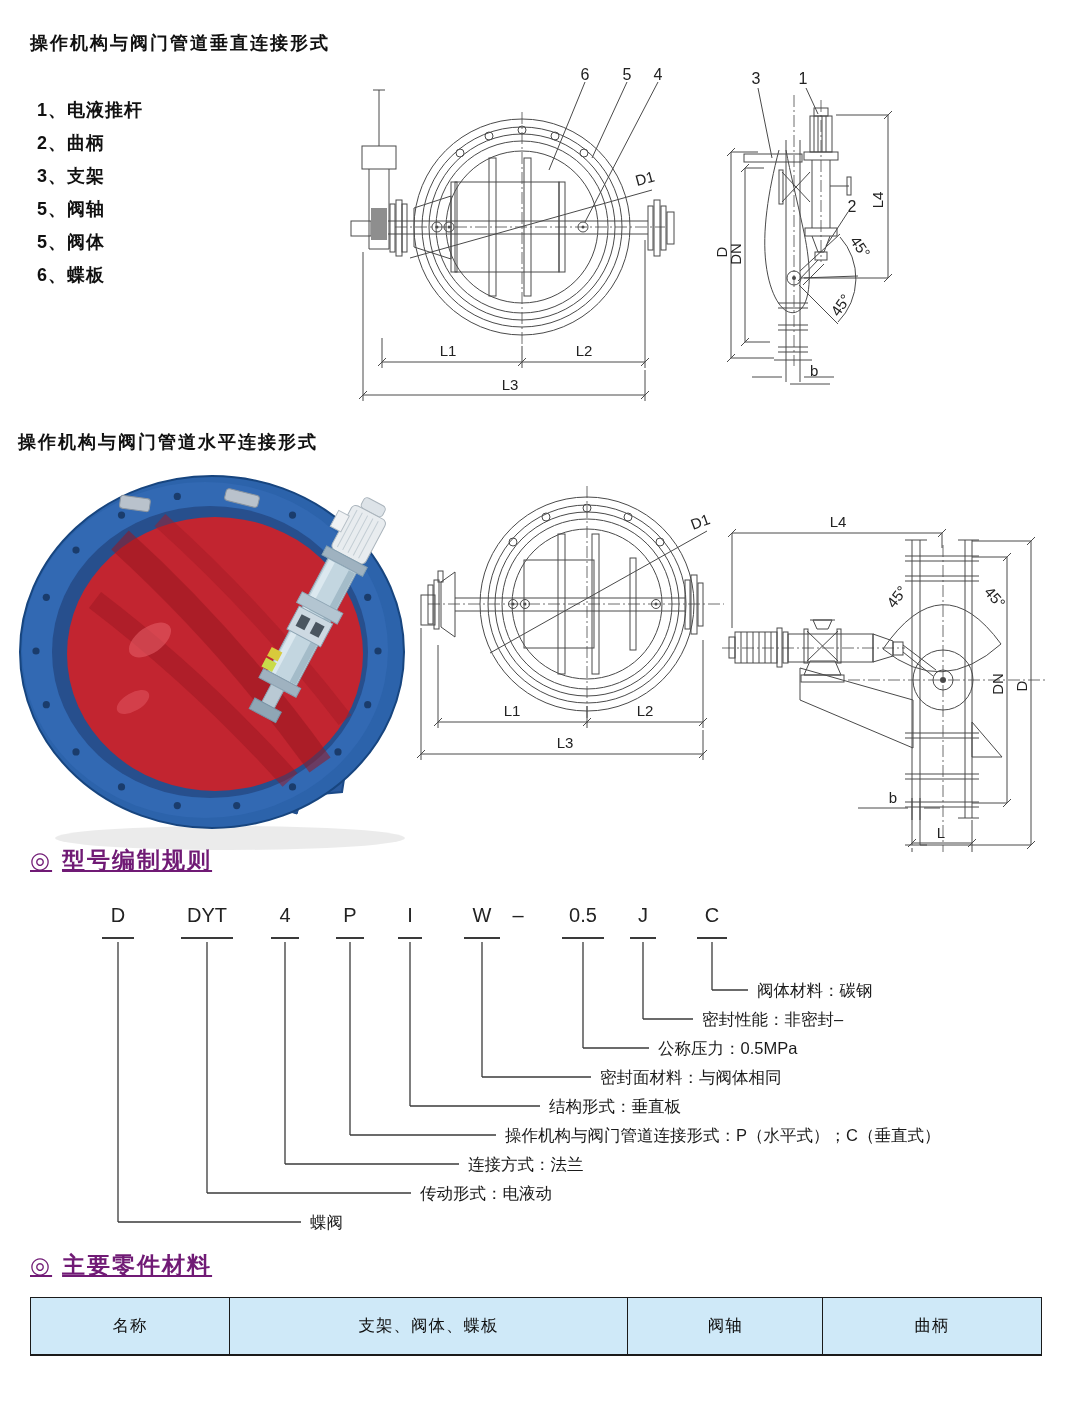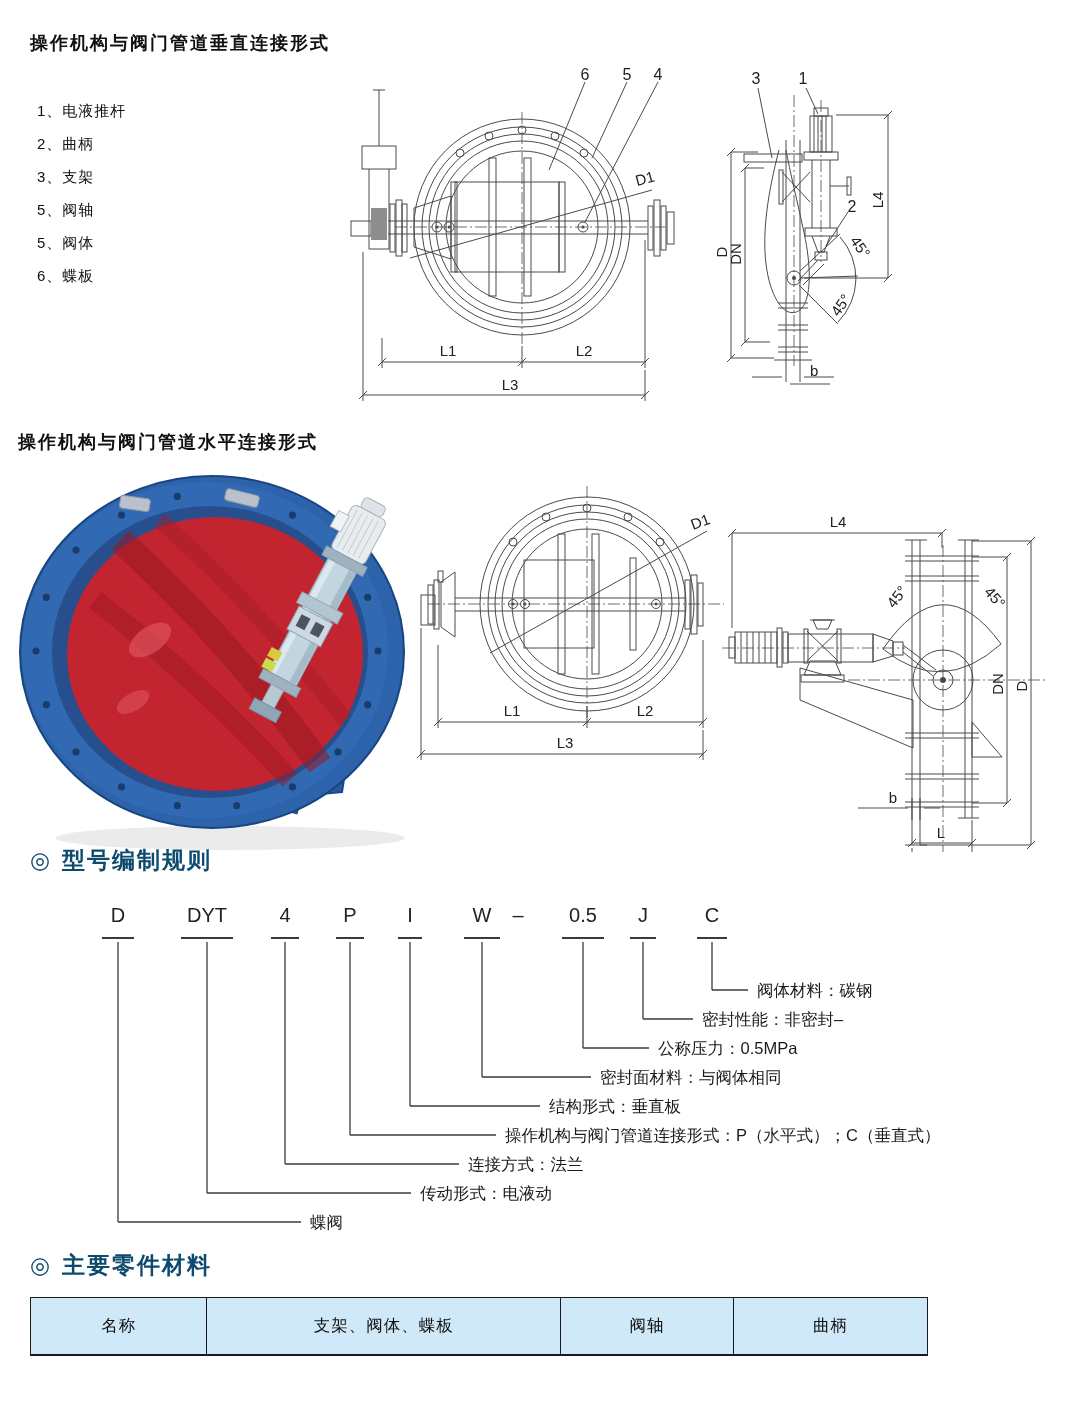--- a/index.html
+++ b/index.html
@@ -3,30 +3,30 @@
 <meta charset="utf-8">
 <style>
   html,body { margin:0; padding:0; }
   body {
     width:1065px; height:1417px; position:relative; background:#ffffff;
     font-family:"Liberation Sans","DejaVu Sans",sans-serif; color:#1a1a1a;
     overflow:hidden;
   }
   .abs { position:absolute; }
   .sec-title { font-size:18px; font-weight:700; letter-spacing:2px; color:#111; }
-  .parts-list { line-height:33px; font-size:15px; font-weight:400; letter-spacing:1px; color:#111; }
-  .blue-heading { font-size:23px; font-weight:700; color:#0c4a6e; letter-spacing:2px; }
+  .parts-list { line-height:33px; font-size:18px; font-weight:700; letter-spacing:1px; color:#111; }
+  .blue-heading { font-size:23px; font-weight:700; color:#701a75; letter-spacing:2px;text-decoration:underline; }
   .blue-heading .bullet { margin-right:10px; font-weight:400; }
   svg { position:absolute; overflow:visible; }
   svg .ln { stroke:#4a4a4a; stroke-width:1; fill:none; }
   svg .cl { stroke:#4a4a4a; stroke-width:0.8; fill:none; stroke-dasharray:12 3 2 3; }
   svg .lbl { font-size:15px; fill:#222; font-family:"Liberation Sans",sans-serif; }
   svg .num { font-size:16px; fill:#222; font-family:"Liberation Sans",sans-serif; }
   .materials-table {
-    position:absolute; left:30px; top:1297px; width:898px;
+    position:absolute; left:30px; top:1297px; width:1012px;
     border-collapse:collapse; table-layout:fixed; background:#fff;
   }
   .materials-table td {
     border:1.5px solid #1a1a1a; height:54px; text-align:center;
     vertical-align:middle; font-size:16.5px; letter-spacing:1px; color:#111;
   }
   .materials-table tr.hdr td { background:#cfe9f8; border-bottom-width:2.5px; }
   .materials-table td:nth-child(1){ width:19.6%; }
   .materials-table td:nth-child(2){ width:39.6%; }
   .materials-table td:nth-child(3){ width:19.2%; }

